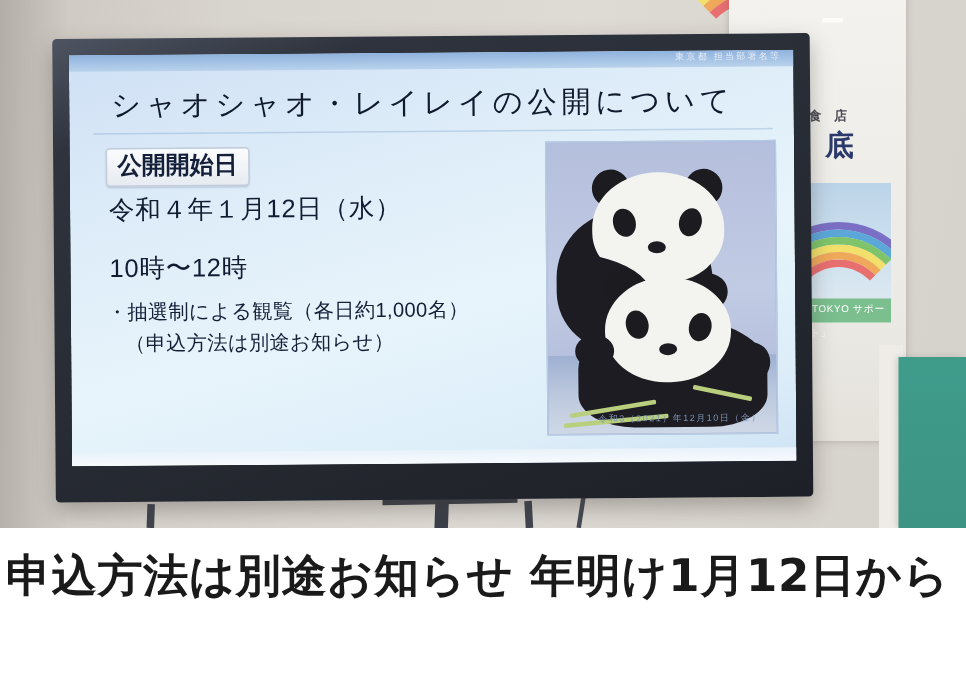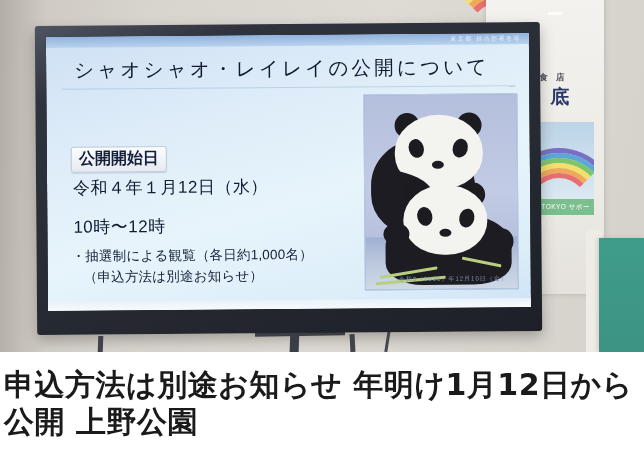--- a/index.html
+++ b/index.html
@@ -148,21 +148,20 @@
   .tagbox {
     display:inline-block;
     background:linear-gradient(180deg,#fbfcfd 0%,#e6ebf1 100%);
     border:1px solid #c3ccd8;
     border-radius:3px;
     padding:1px 7px 2px 7px;
     font-size:16px;
     color:#14203a;
     font-weight:bold;
     box-shadow:0 1px 1px rgba(90,110,140,.25);
-    margin-top:48px;
   }
   .tag-wide { letter-spacing:5px; padding-right:3px; }
   .val {
     font-size:17px; color:#111c33; margin:4px 0 0 2px;
     letter-spacing:.5px;
   }
   .bullet {
     font-size:13.5px; color:#142038; margin-top:9px; letter-spacing:.2px;
     white-space:nowrap;
   }
@@ -338,14 +337,13 @@
       </div>
 
     </div>
   </div>
 
   <div class="nhk-bar"></div>
 </div>
 
 <div id="headline">
   <div class="hl-line">申込方法は別途お知らせ 年明け1月12日から</div>
-  <div class="hl-line">公開 上野公園</div>
 </div>
 
 </body></html>

